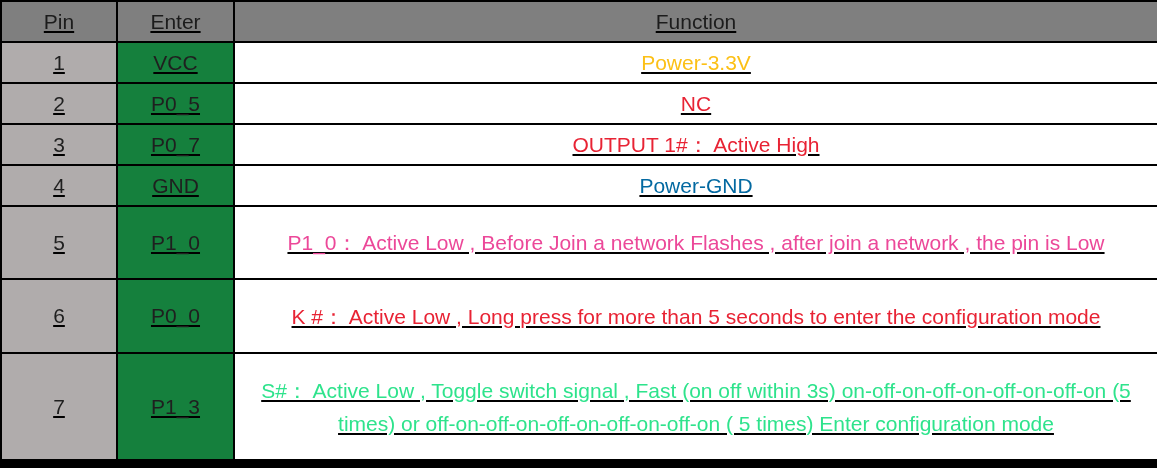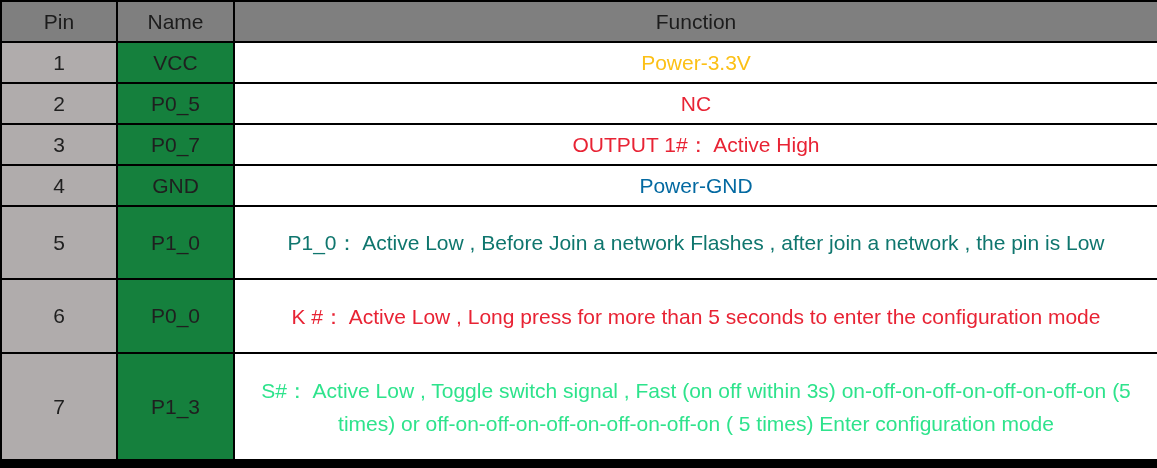--- a/index.html
+++ b/index.html
@@ -7,20 +7,21 @@
     padding: 0;
     background: #ffffff;
     font-family: "Liberation Sans", "DejaVu Sans", sans-serif;
   }
   .page {
     width: 1157px;
     height: 468px;
     position: relative;
     background: #ffffff;
     overflow: hidden;
+    text-decoration: underline;
   }
   table.pin-table {
     border-collapse: collapse;
     table-layout: fixed;
     width: 1157px;
     margin: 0;
   }
   table.pin-table td, table.pin-table th {
     border: 2px solid #000000;
     margin: 0;
@@ -71,21 +72,21 @@
 <div class="page">
   <table class="pin-table">
     <colgroup>
       <col class="c-pin">
         <col class="c-name">
         <col class="c-func">
     </colgroup>
     <tbody>
       <tr class="hdr">
         <th>Pin</th>
-        <th>Name</th>
+        <th>Enter</th>
         <th>Function</th>
       </tr>
 
       <tr class="r-small">
         <td class="pin-cell">1</td>
         <td class="name-cell">VCC</td>
         <td class="func-cell" style="color: rgb(252, 192, 22);">Power-3.3V</td>
       </tr>
 
       <tr class="r-small">
@@ -102,21 +103,21 @@
 
       <tr class="r-small">
         <td class="pin-cell">4</td>
         <td class="name-cell">GND</td>
         <td class="func-cell" style="color: #0369a1;">Power-GND</td>
       </tr>
 
       <tr class="r-med">
         <td class="pin-cell">5</td>
         <td class="name-cell">P1_0</td>
-        <td class="func-cell" style="color: #0f766e;">P1_0：  Active Low , Before Join a network Flashes , after join a network , the pin is Low</td>
+        <td class="func-cell" style="color: #ec4899;">P1_0：  Active Low , Before Join a network Flashes , after join a network , the pin is Low</td>
       </tr>
 
       <tr class="r-med2">
         <td class="pin-cell">6</td>
         <td class="name-cell">P0_0</td>
         <td class="func-cell" style="color: rgb(232, 35, 52); border-radius: 18px;">K #：  Active Low , Long press for more than 5 seconds to enter the configuration mode</td>
       </tr>
 
       <tr class="r-tall">
         <td class="pin-cell">7</td>

